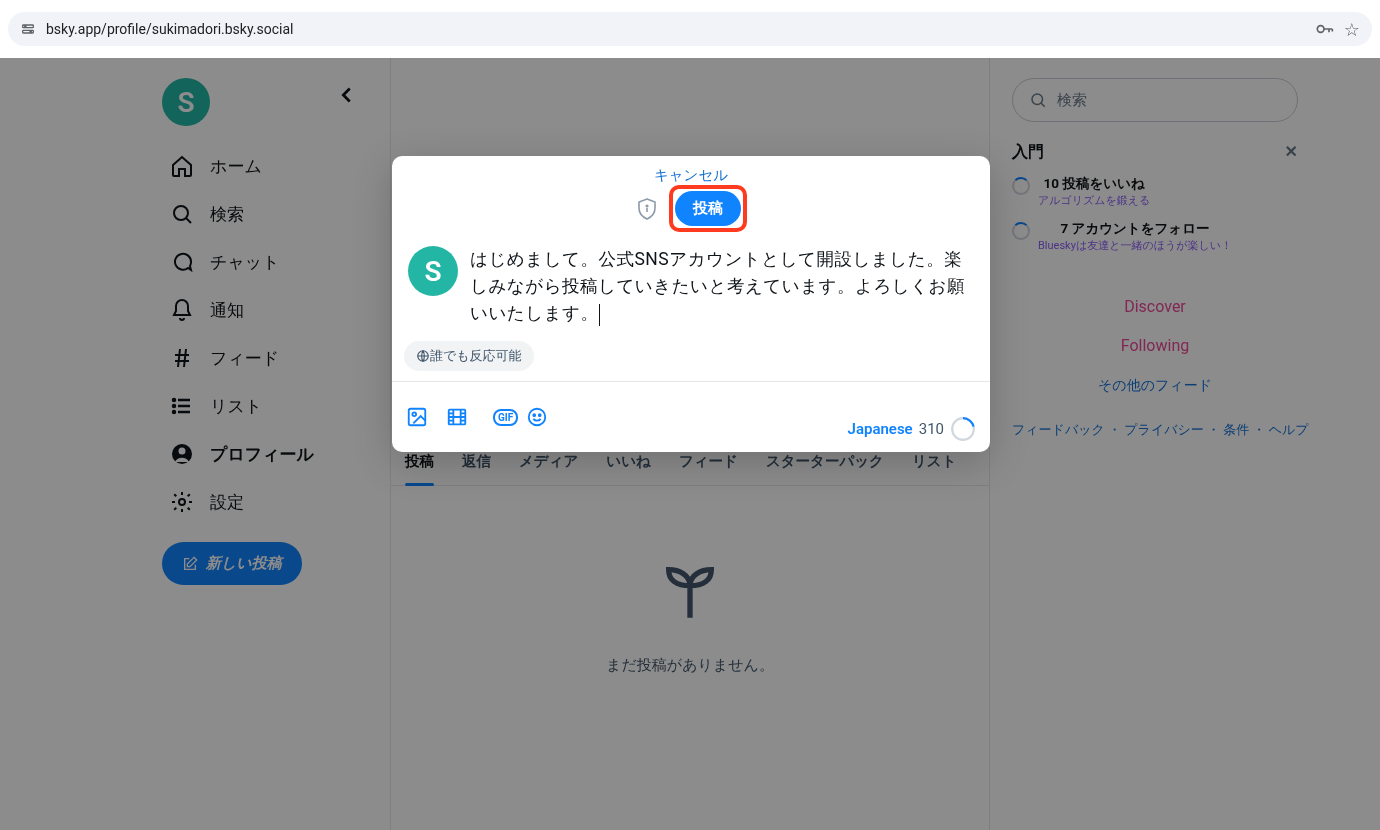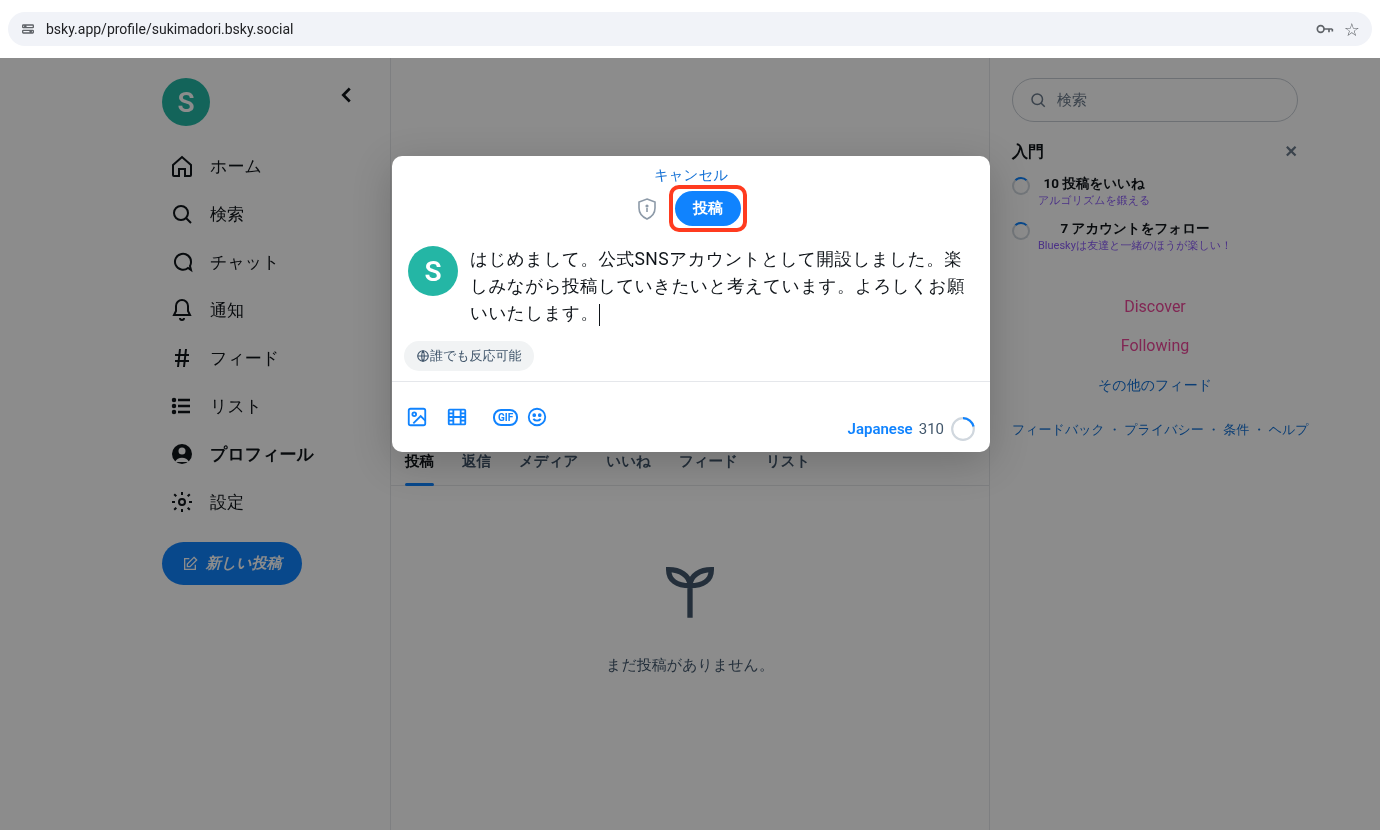--- a/index.html
+++ b/index.html
@@ -187,20 +187,21 @@
       </svg>
   </div>
 
   <div class="center">
     <div class="tabs">
       <div class="tab active">投稿</div>
       <div class="tab">返信</div>
       <div class="tab">メディア</div>
       <div class="tab">いいね</div>
       <div class="tab">フィード</div>
+      <div class="tab">スターターパック</div>
       <div class="tab">リスト</div>
     </div>
     <div class="empty-state">
       <div class="sprout">
         <svg width="64" height="64" viewBox="0 0 24 24" fill="none" stroke="#42576c" stroke-width="2">
             <path d="M12 22V10M12 10C12 6 8 4 4 4c0 4 3 6 8 6zM12 10c0-4 4-6 8-6 0 4-3 6-8 6z"></path>
           </svg>
       </div>
       <div>まだ投稿がありません。</div>
     </div>

